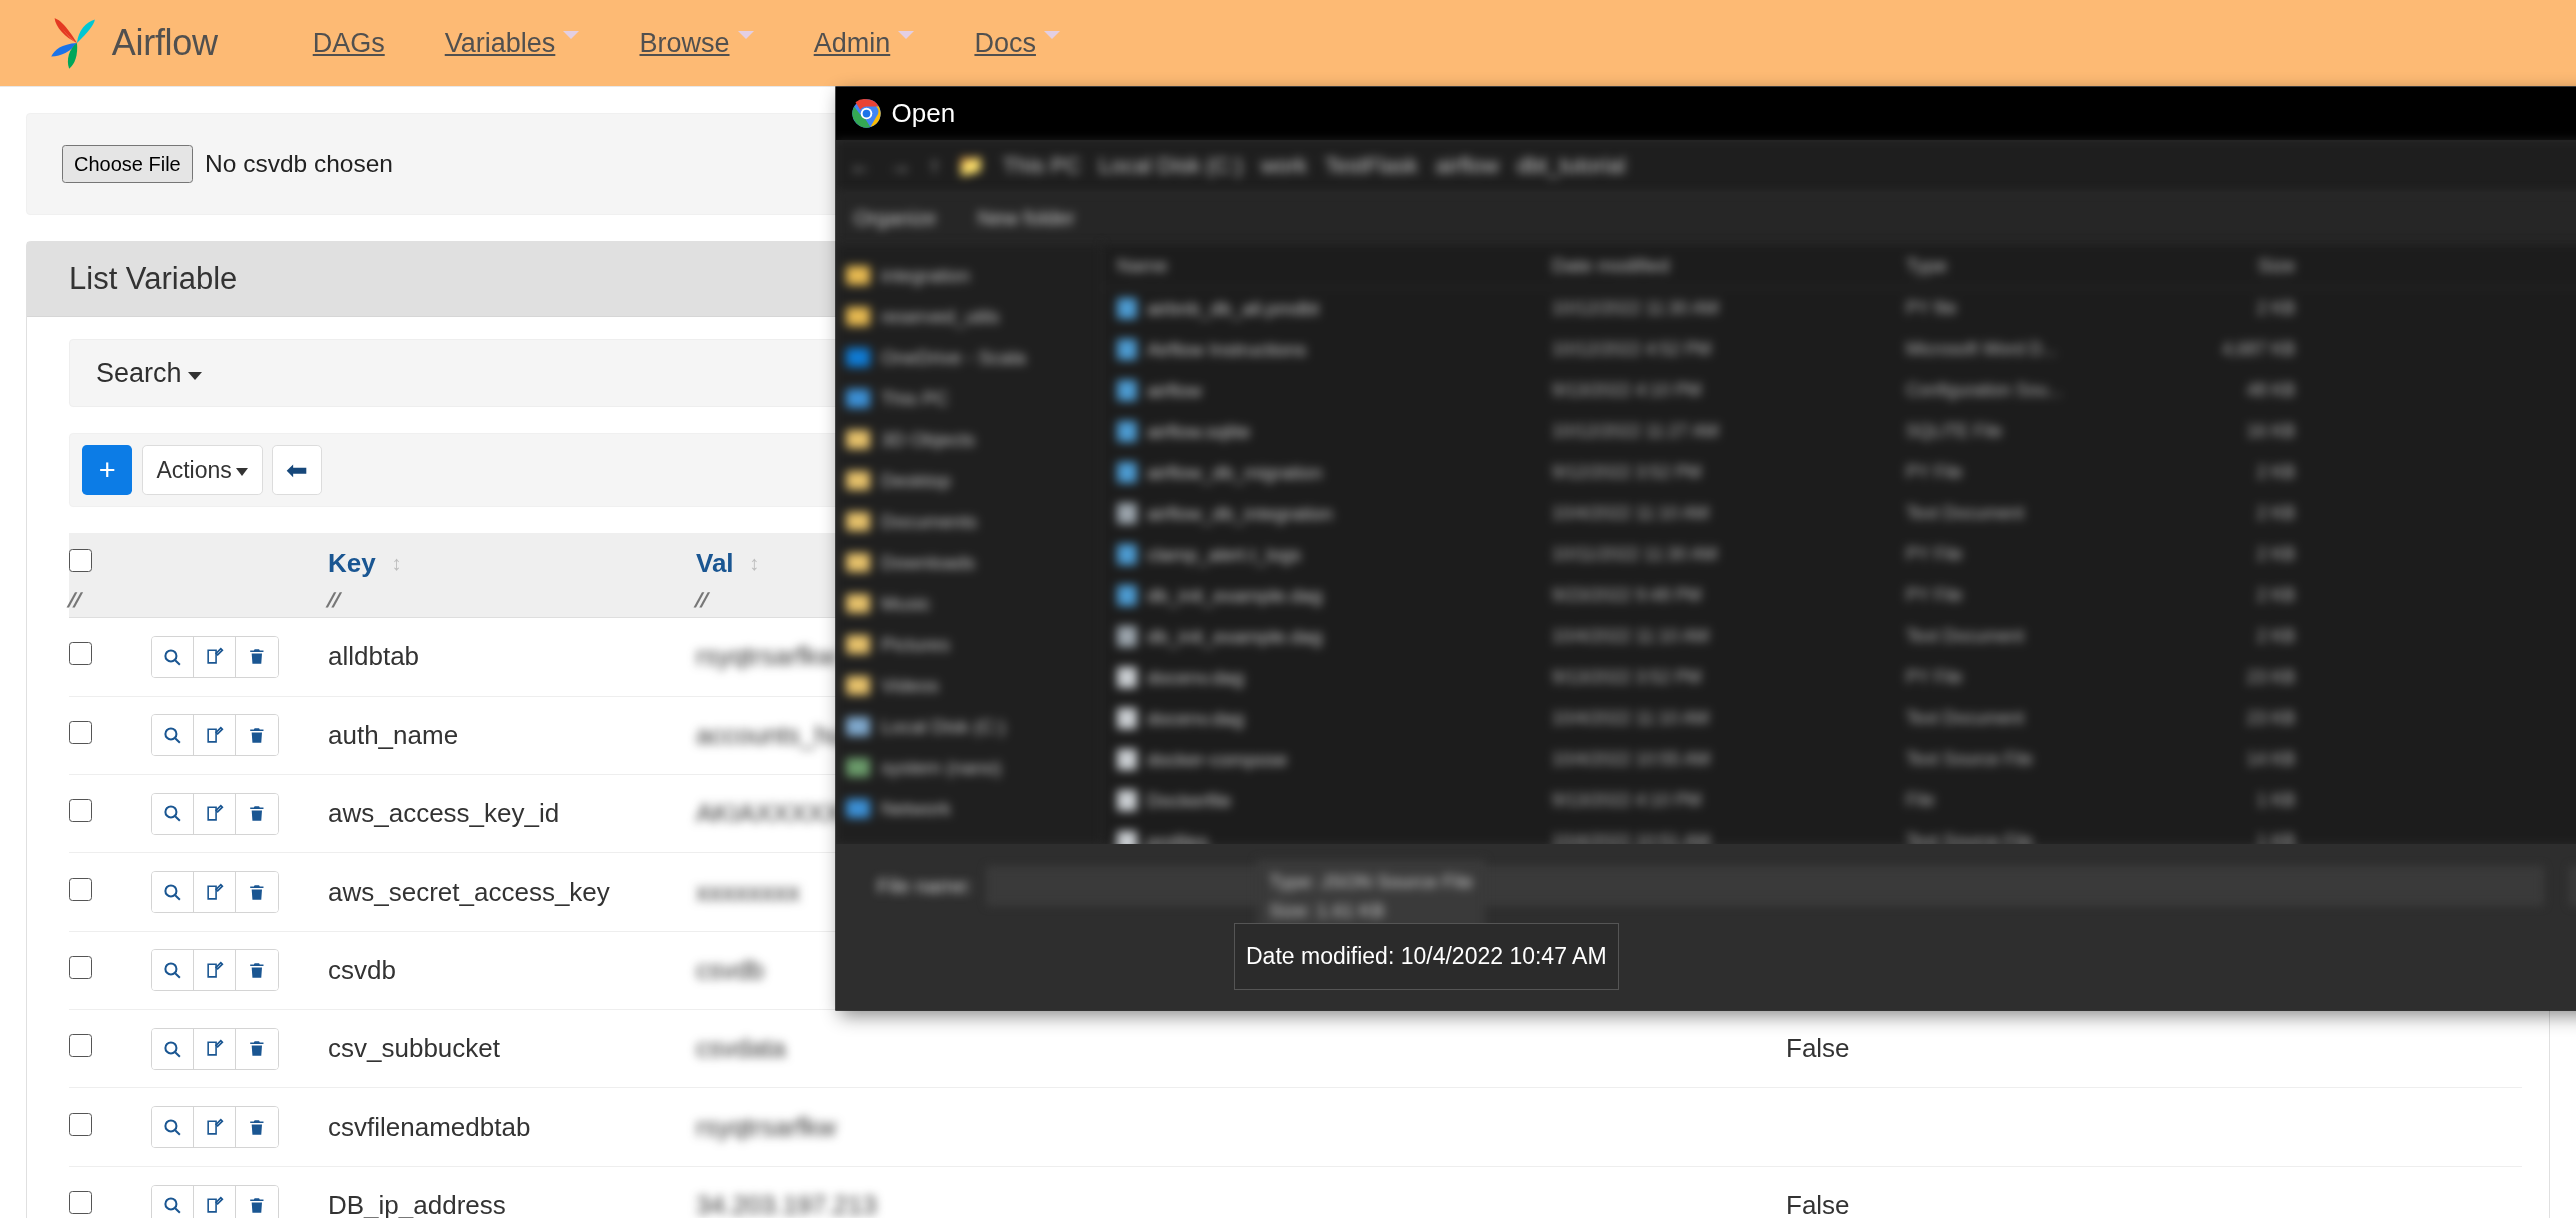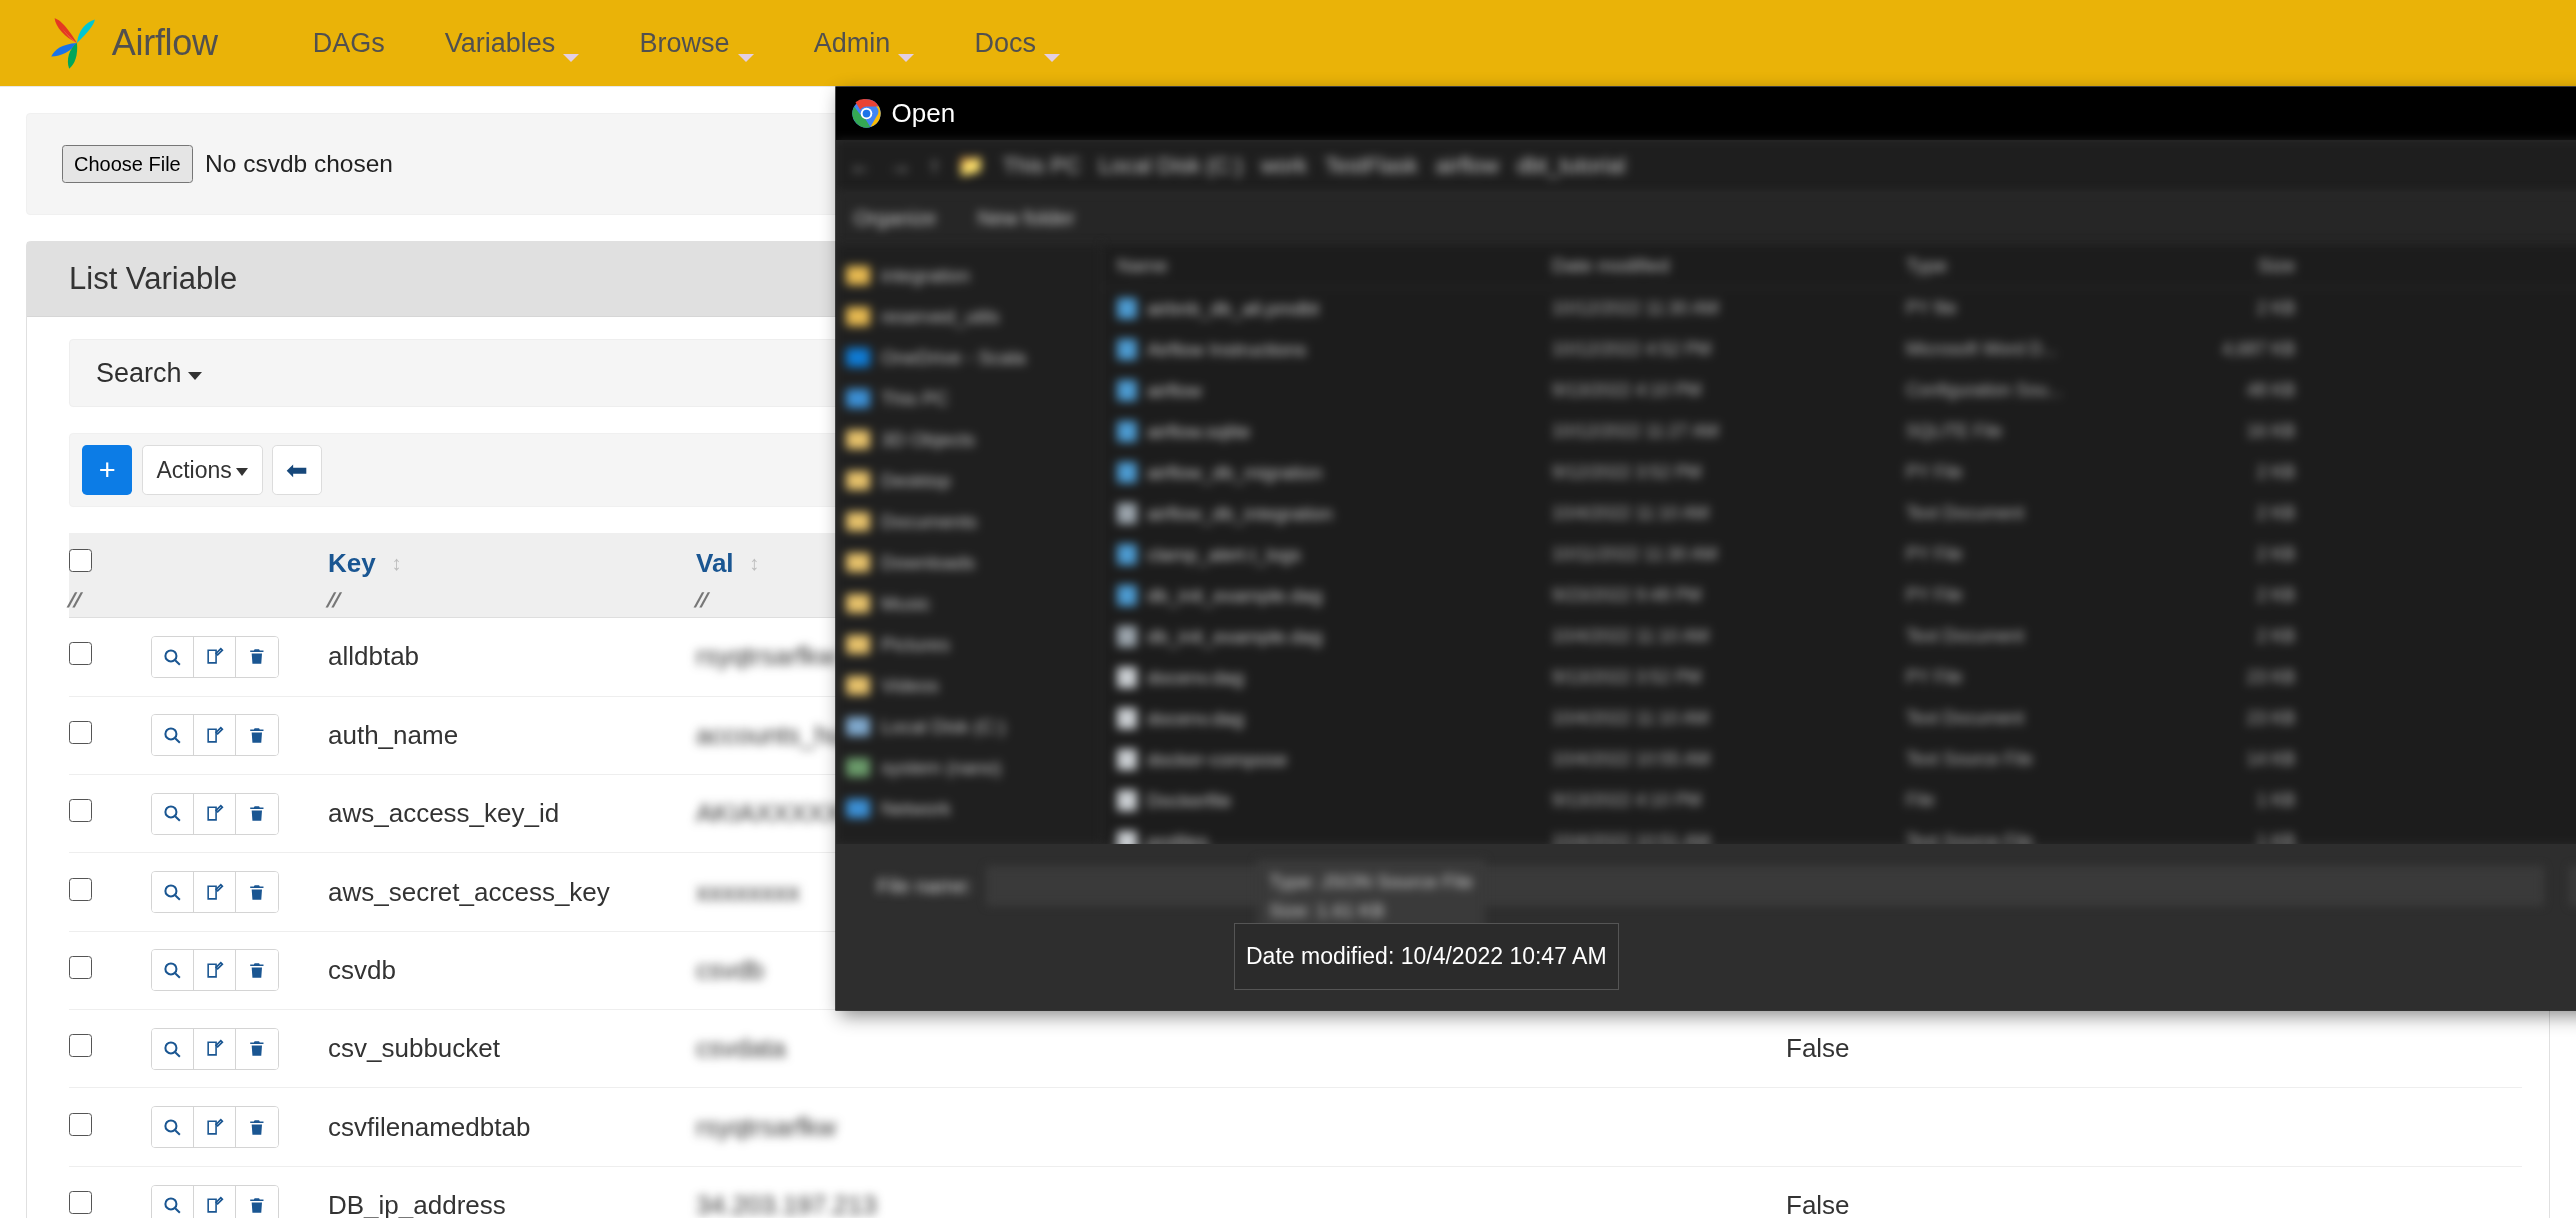--- a/index.html
+++ b/index.html
@@ -8,36 +8,36 @@
     width: 2576px; height: 1218px;
     overflow: hidden;
     background: #fff;
     font-family: "Liberation Sans", sans-serif;
   }
 
   
   .navbar {
     position: absolute; top: 0; left: 0;
     width: 2576px; height: 87px;
-    background: #eab308;
+    background: #fdba74;
     border-bottom: 0.7px solid #e8e8e8;
     display: flex; align-items: center;
     padding: 0 27px;
     z-index: 1;
   }
   .brand { display: flex; align-items: center; margin-right: 65px; }
   .brand-logo { width: 56px; height: 56px; position: relative; margin-left: 22px; }
   .brand-logo svg { display: block; }
   .brand-text {
     font-size: 36px; color: #51504f; margin-left: 6.8px; letter-spacing: -0.3px;
   }
   .nav-items { display: flex; align-items: center; gap: 0; }
   .nav-item {
     font-size: 27px; color: #51504f; padding: 0 30px;
-    display: flex; align-items: flex-end; cursor: pointer; white-space: nowrap;
+    display: flex; align-items: flex-start; cursor: pointer; white-space: nowrap; text-decoration: underline;
   }
   .caret {
     display: inline-block; width: 0; height: 0;
     border-left: 8.2px solid transparent;
     border-right: 8.2px solid transparent;
     border-top: 8.2px solid #e3cfe3;
     margin-left: 8.2px; position: relative; top: 3.4px;
   }
   .nav-right { margin-left: auto; display: flex; align-items: center; padding-right: 19px; }
   .nav-time { font-size: 27px; color: #51504f; display: flex; align-items: center; cursor: pointer; }

